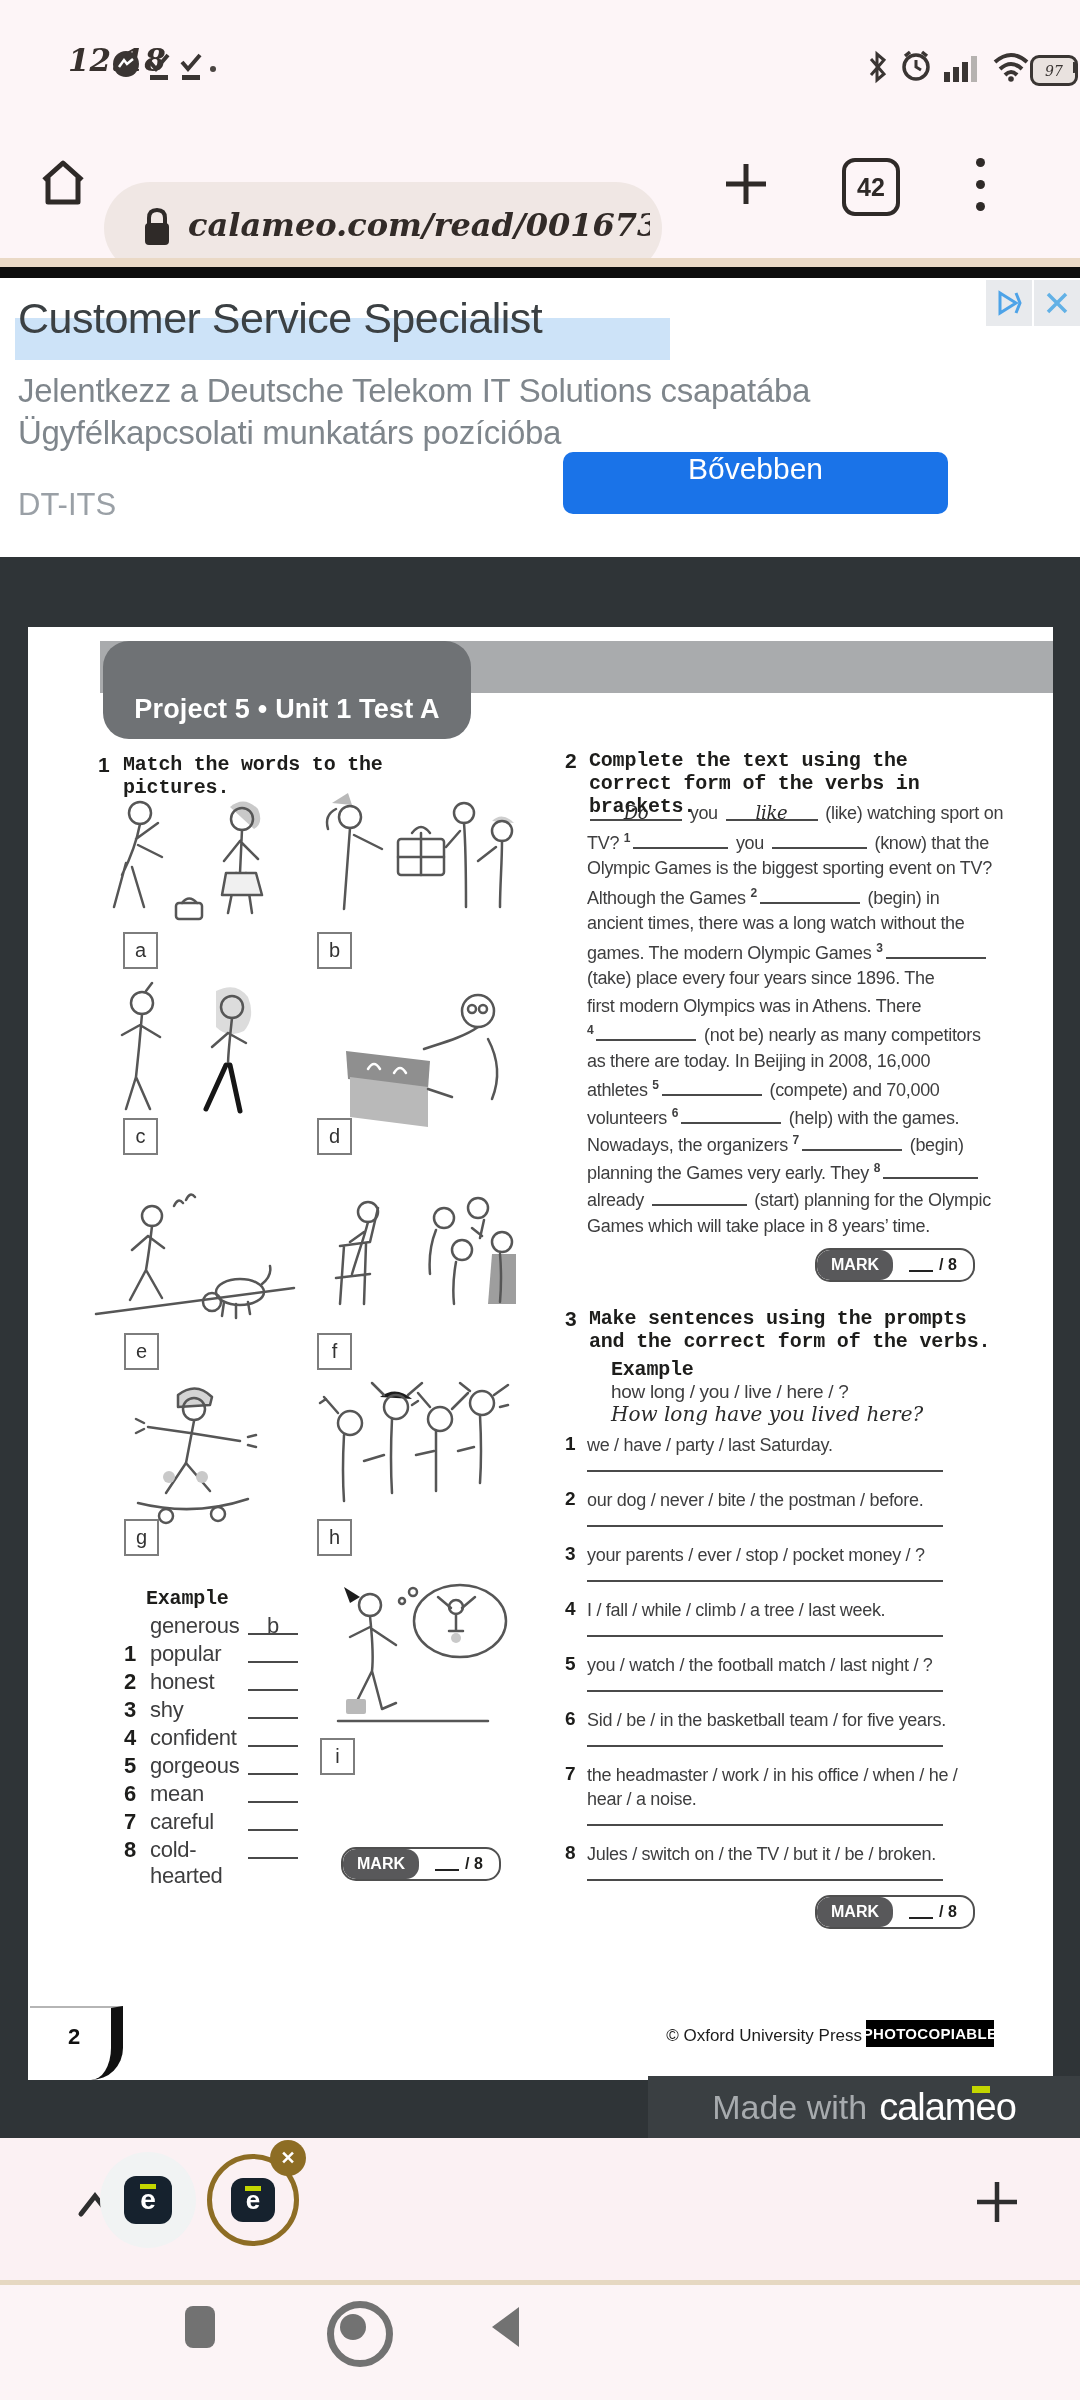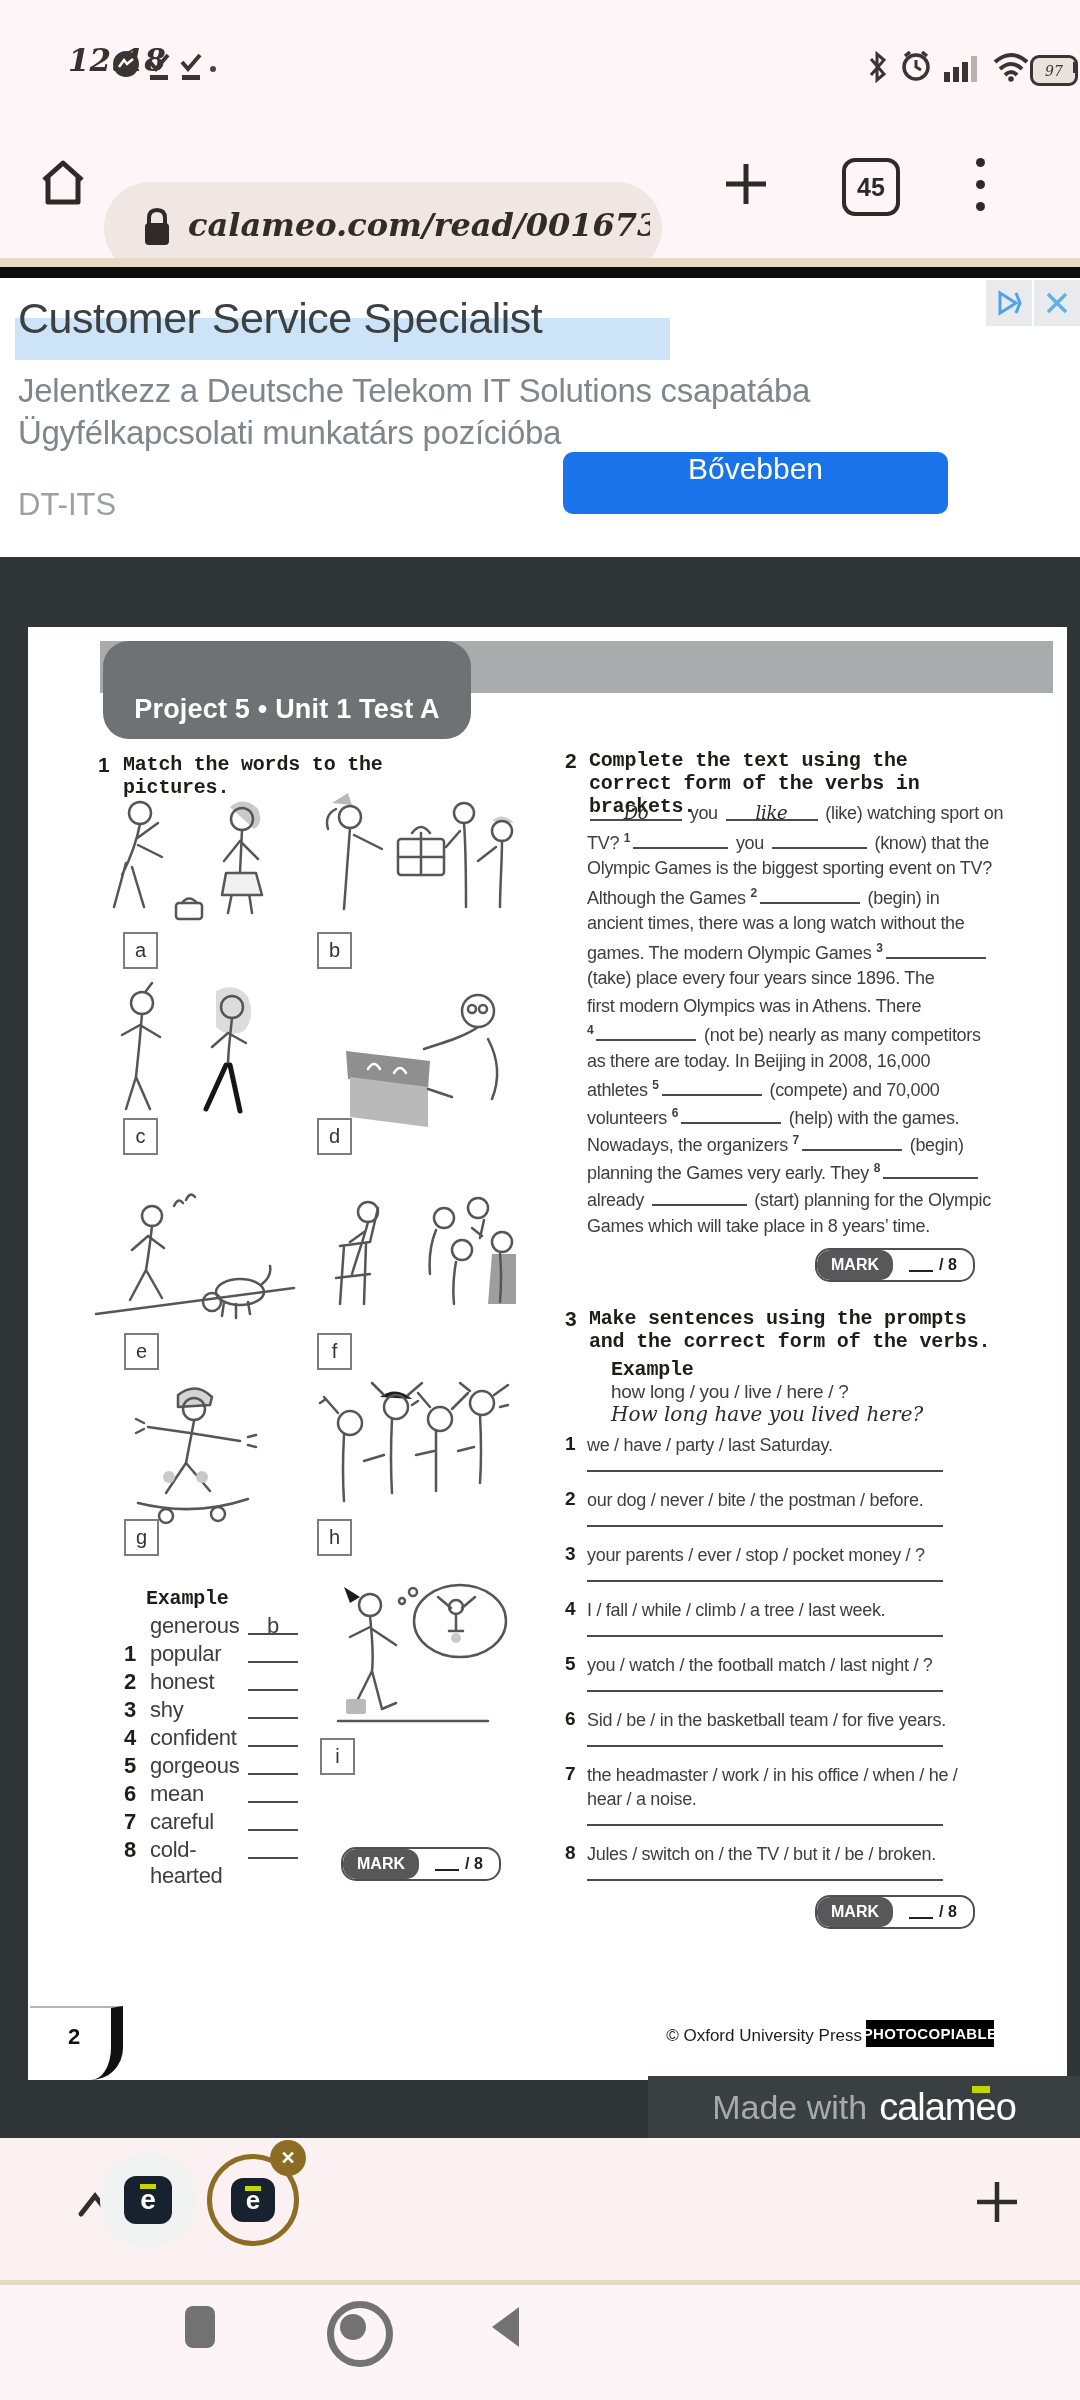--- a/index.html
+++ b/index.html
@@ -150,21 +150,21 @@
         </svg>
     </div>
     <div class="abs urltext" style="left:84px;top:24px;width:462px;">calameo.com/read/001673</div>
   </div>
   <div class="abs" style="left:722px;top:160px;">
     <svg width="48" height="48">
         <path d="M24 4 V44 M4 24 H44" stroke="#2f2a28" stroke-width="5"></path>
       </svg>
   </div>
   <div class="abs tabbox" style="left:842px;top:158px;width:50px;height:50px;">
-    <span>45</span>
+    <span>42</span>
   </div>
   <div class="abs" style="left:976px;top:158px;width:10px;height:54px;">
     <span class="kdot" style="top:0;"></span>
       <span class="kdot" style="top:22px;"></span>
       <span class="kdot" style="top:44px;"></span>
   </div>
 
   <div class="abs" style="left:0;top:258px;width:1080px;height:9px;background:#ead9c6;"></div>
   <div class="abs" style="left:0;top:267px;width:1080px;height:11px;background:#0d0d0d;"></div>
 
@@ -185,21 +185,21 @@
     </div>
     <div class="abs adsq" style="left:1034px;top:2px;">
       <svg width="26" height="26">
           <path d="M4 4 L22 22 M22 4 L4 22" stroke="#62b1e6" stroke-width="3.5"></path>
         </svg>
     </div>
   </div>
 
   <div class="abs viewer" style="left:0;top:557px;width:1080px;height:1581px;"></div>
 
-  <div class="abs page" style="left:28px;top:627px;width:1025px;height:1453px;padding-left:14px;">
+  <div class="abs page" style="left:28px;top:627px;width:1025px;height:1453px;">
 
     <div class="abs band" style="left:72px;top:14px;width:953px;height:52px;"></div>
     <div class="abs banner" style="left:75px;top:14px;width:368px;height:84px;">Project 5 • Unit 1 Test A</div>
 
     <div class="abs exnum" style="left:70px;top:126px;">1</div>
     <div class="abs extitle" style="left:95px;top:126px;width:330px;">Match the words to the pictures.</div>
 
     <div class="abs" style="left:62px;top:160px;">
       <svg width="210" height="150" viewBox="0 0 210 150" stroke="#565656" stroke-width="2.5" fill="none" stroke-linecap="round" stroke-linejoin="round">
         <circle cx="50" cy="26" r="11"></circle>

